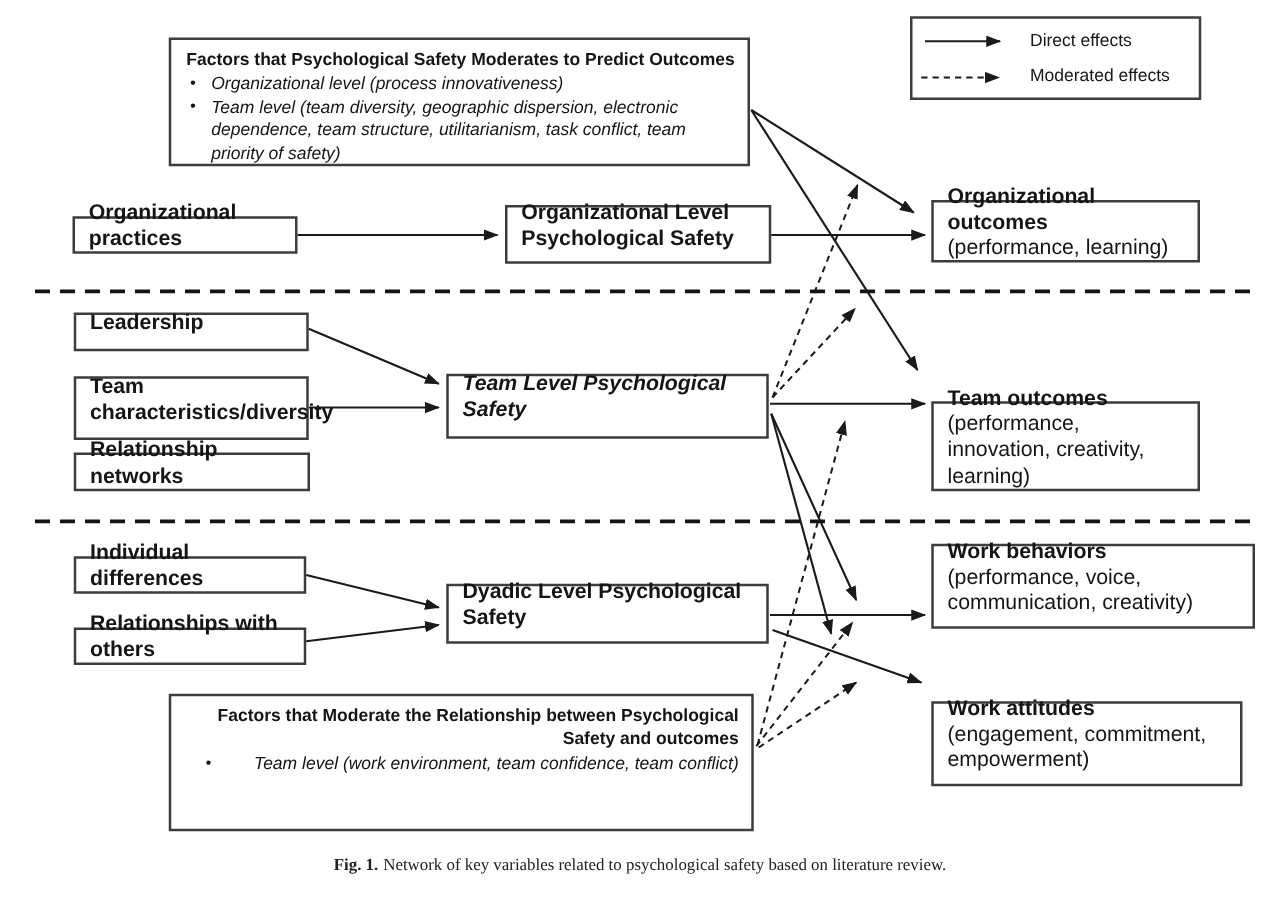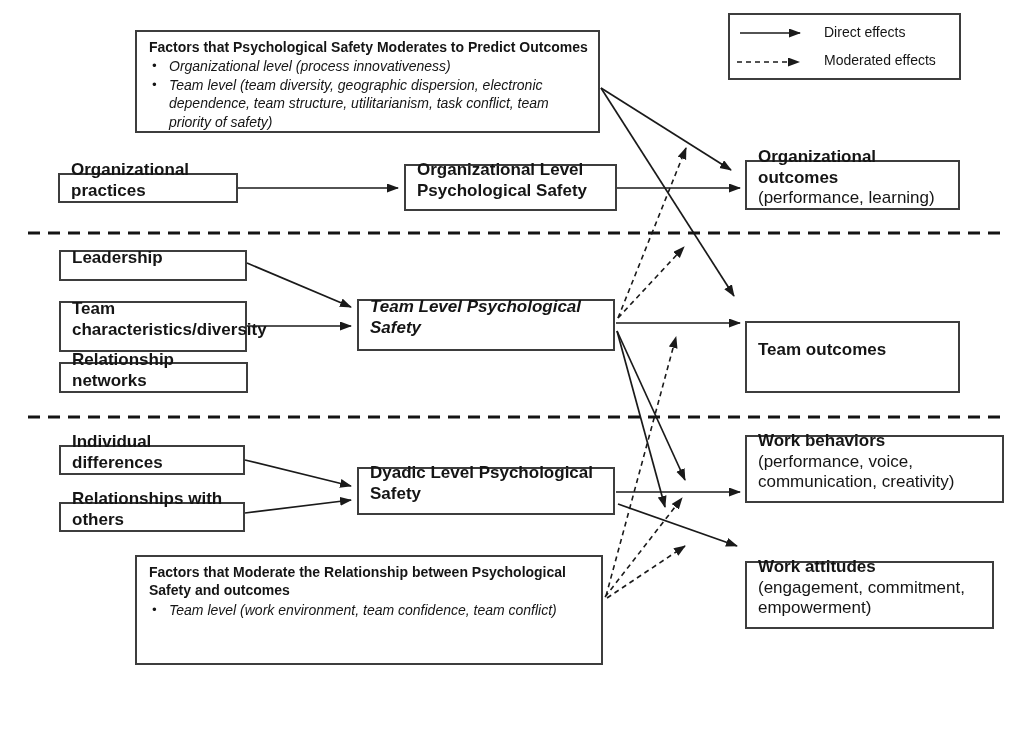--- a/index.html
+++ b/index.html
@@ -28,21 +28,21 @@
   .b-leadership{left:59px;top:250px;width:188px;height:31px;}
   .b-team-char{left:59px;top:301px;width:188px;height:51px;}
   .b-rel-networks{left:59px;top:362px;width:189px;height:31px;}
   .b-team-level-ps{left:357px;top:299px;width:258px;height:52px;font-style:italic;}
   .b-team-outcomes{left:745px;top:285px;width:215px;height:72px;margin-top:36px;}
   .b-ind-diff{left:59px;top:445px;width:186px;height:30px;}
   .b-rel-others{left:59px;top:502px;width:186px;height:30px;}
   .b-dyadic-ps{left:357px;top:467px;width:258px;height:48px;}
   .b-work-behaviors{left:745px;top:435px;width:259px;height:68px;}
   .b-work-attitudes{left:745px;top:515px;width:249px;height:68px;margin-top:46px;}
-  .b-bottom-factors{left:135px;top:555px;width:468px;height:110px;}
+  .b-bottom-factors{left:135px;top:555px;width:468px;height:110px;text-align:right;}
   
   svg.arrow-layer{position:absolute;left:0;top:0;z-index:3;pointer-events:none;}
   line.solid{stroke:#1a1a1a;stroke-width:1.7;marker-end:url(#ah);}
   line.dashed{stroke:#1a1a1a;stroke-width:1.6;stroke-dasharray:5 4;marker-end:url(#ah);}
   line.divider{stroke:#141414;stroke-width:3;stroke-dasharray:12 8;}
   
   .caption{
     position:absolute;left:0;top:684px;width:1024px;text-align:center;
     font-family:"Liberation Serif","DejaVu Serif",serif;font-size:13.5px;color:#222;z-index:2;
   }
@@ -86,20 +86,21 @@
     <span>Team characteristics/diversity</span>
   </div>
   <div class="node b-rel-networks">
     <span>Relationship networks</span>
   </div>
   <div class="node b-team-level-ps">
     <span>Team Level Psychological Safety</span>
   </div>
   <div class="node b-team-outcomes">
     <span>Team outcomes</span>
+    <span class="sub">(performance, innovation, creativity, learning)</span>
   </div>
 
   <div class="node b-ind-diff">
     <span>Individual differences</span>
   </div>
   <div class="node b-rel-others">
     <span>Relationships with others</span>
   </div>
   <div class="node b-dyadic-ps">
     <span>Dyadic Level Psychological Safety</span>
@@ -143,14 +144,17 @@
       <line x1="618" y1="318" x2="686" y2="148" class="dashed"></line>
       <line x1="618" y1="318" x2="684" y2="247" class="dashed"></line>
       <line x1="606" y1="596" x2="676" y2="337" class="dashed"></line>
       <line x1="605" y1="597" x2="682" y2="498" class="dashed"></line>
       <line x1="607" y1="598" x2="685" y2="546" class="dashed"></line>
       <line x1="737" y1="62" x2="799" y2="62" class="dashed"></line>
       <line x1="28" y1="233" x2="1003" y2="233" class="divider"></line>
       <line x1="28" y1="417" x2="1003" y2="417" class="divider"></line>
     </svg>
 
+  <div class="caption">
+    <span class="fig">Fig. 1.</span><span>Network of key variables related to psychological safety based on literature review.</span>
+  </div>
 
 </div>
 
 </body></html>

